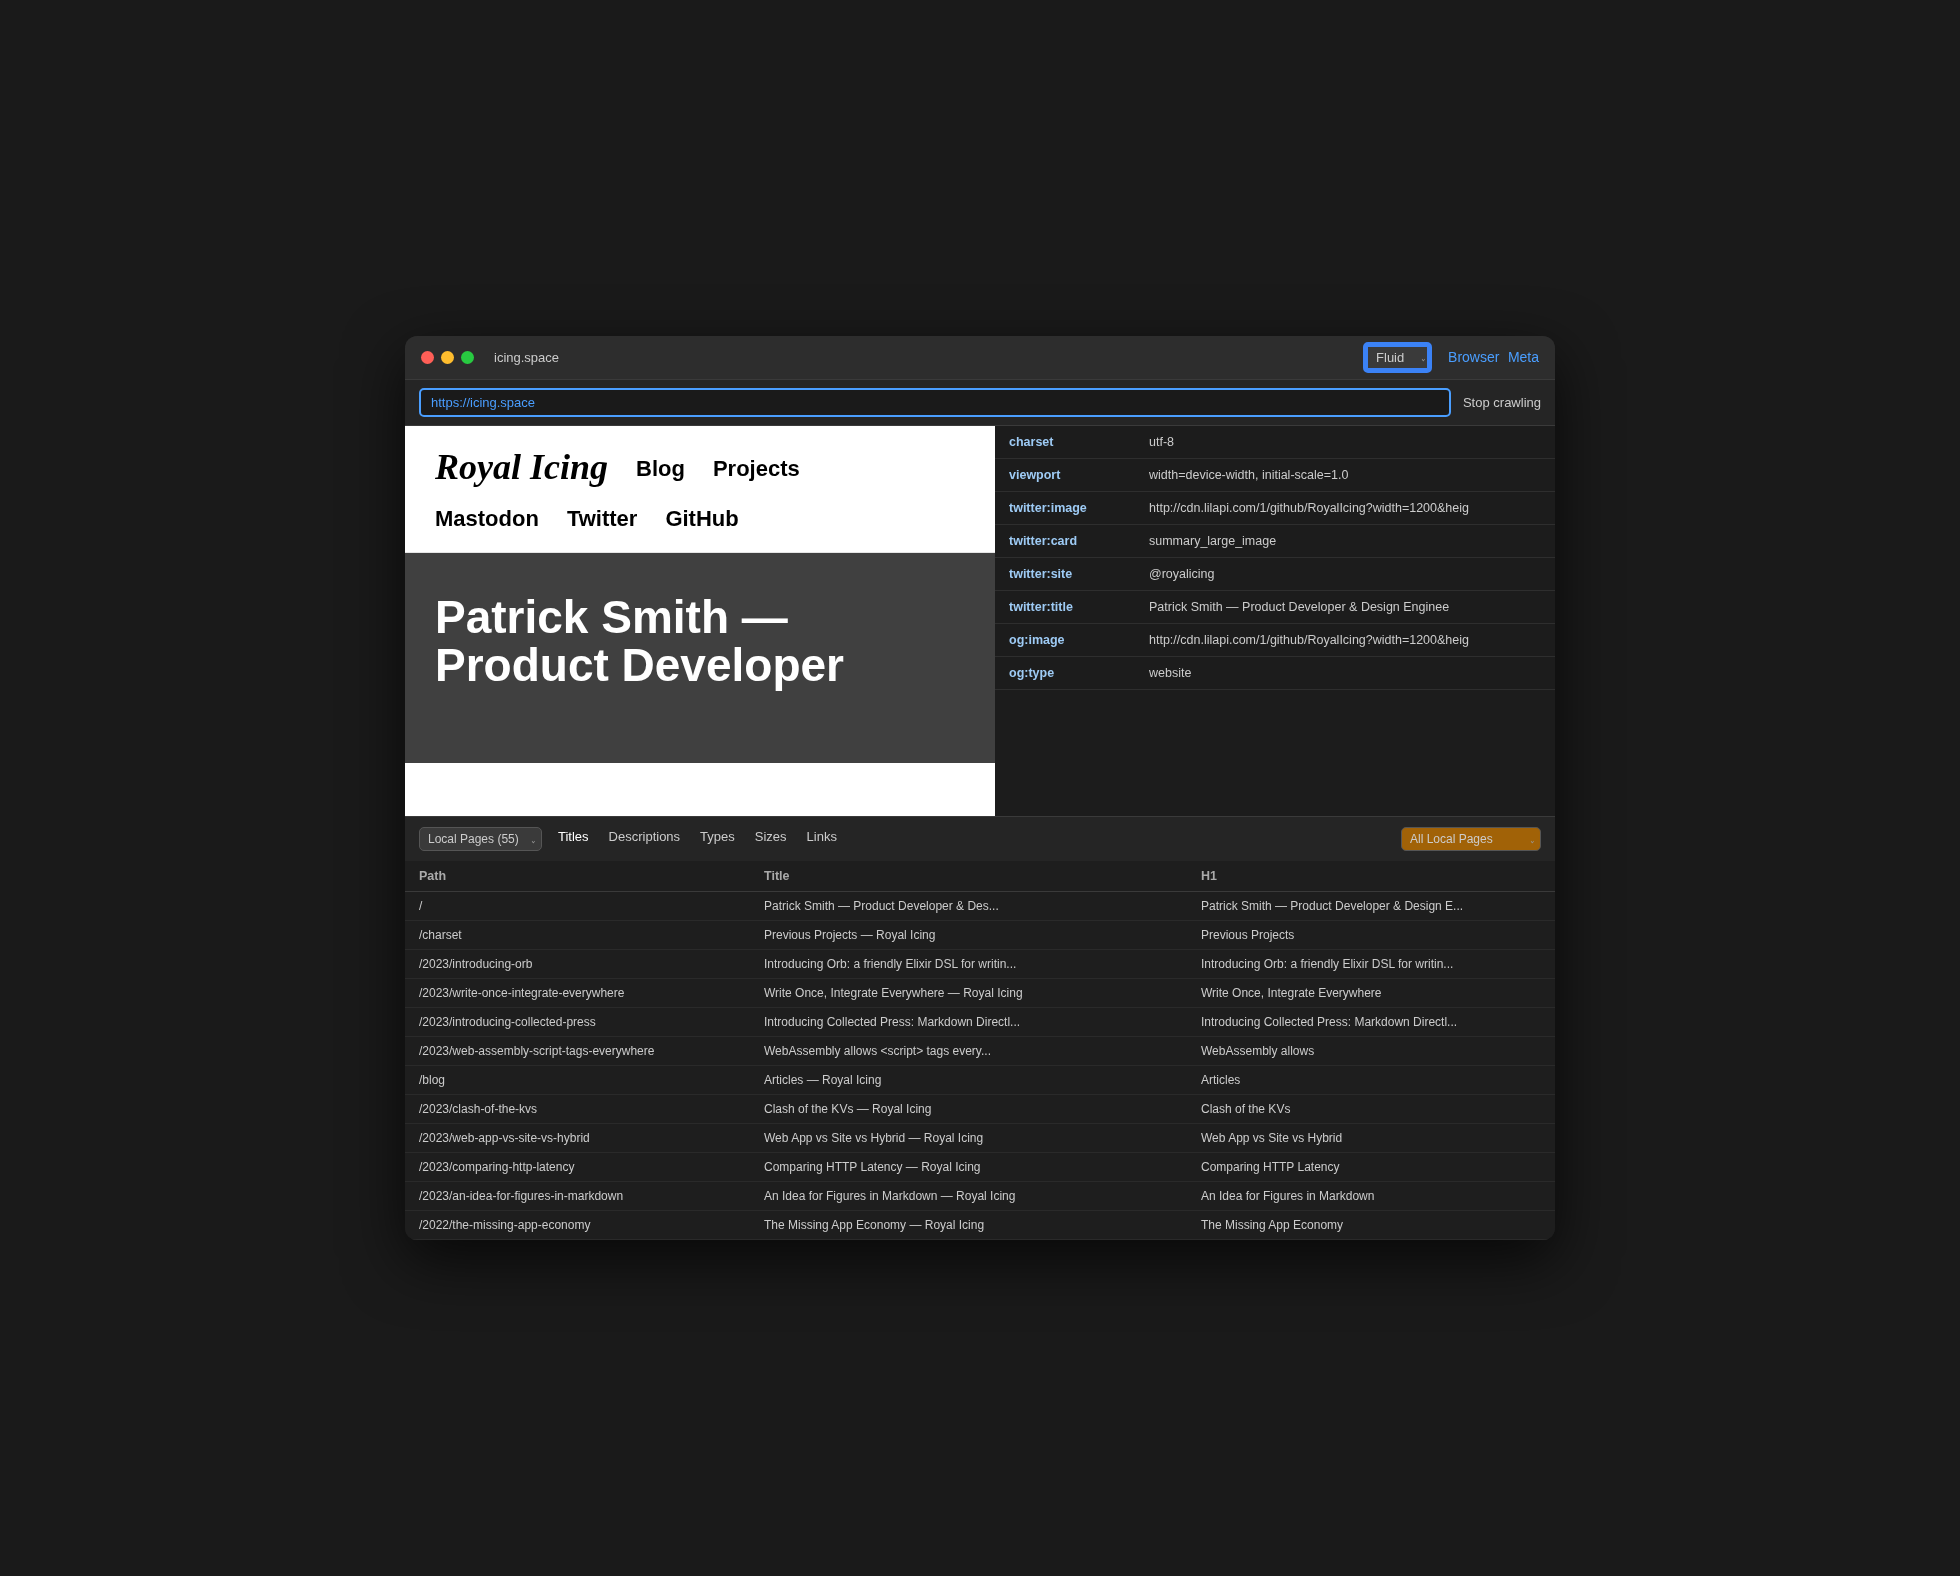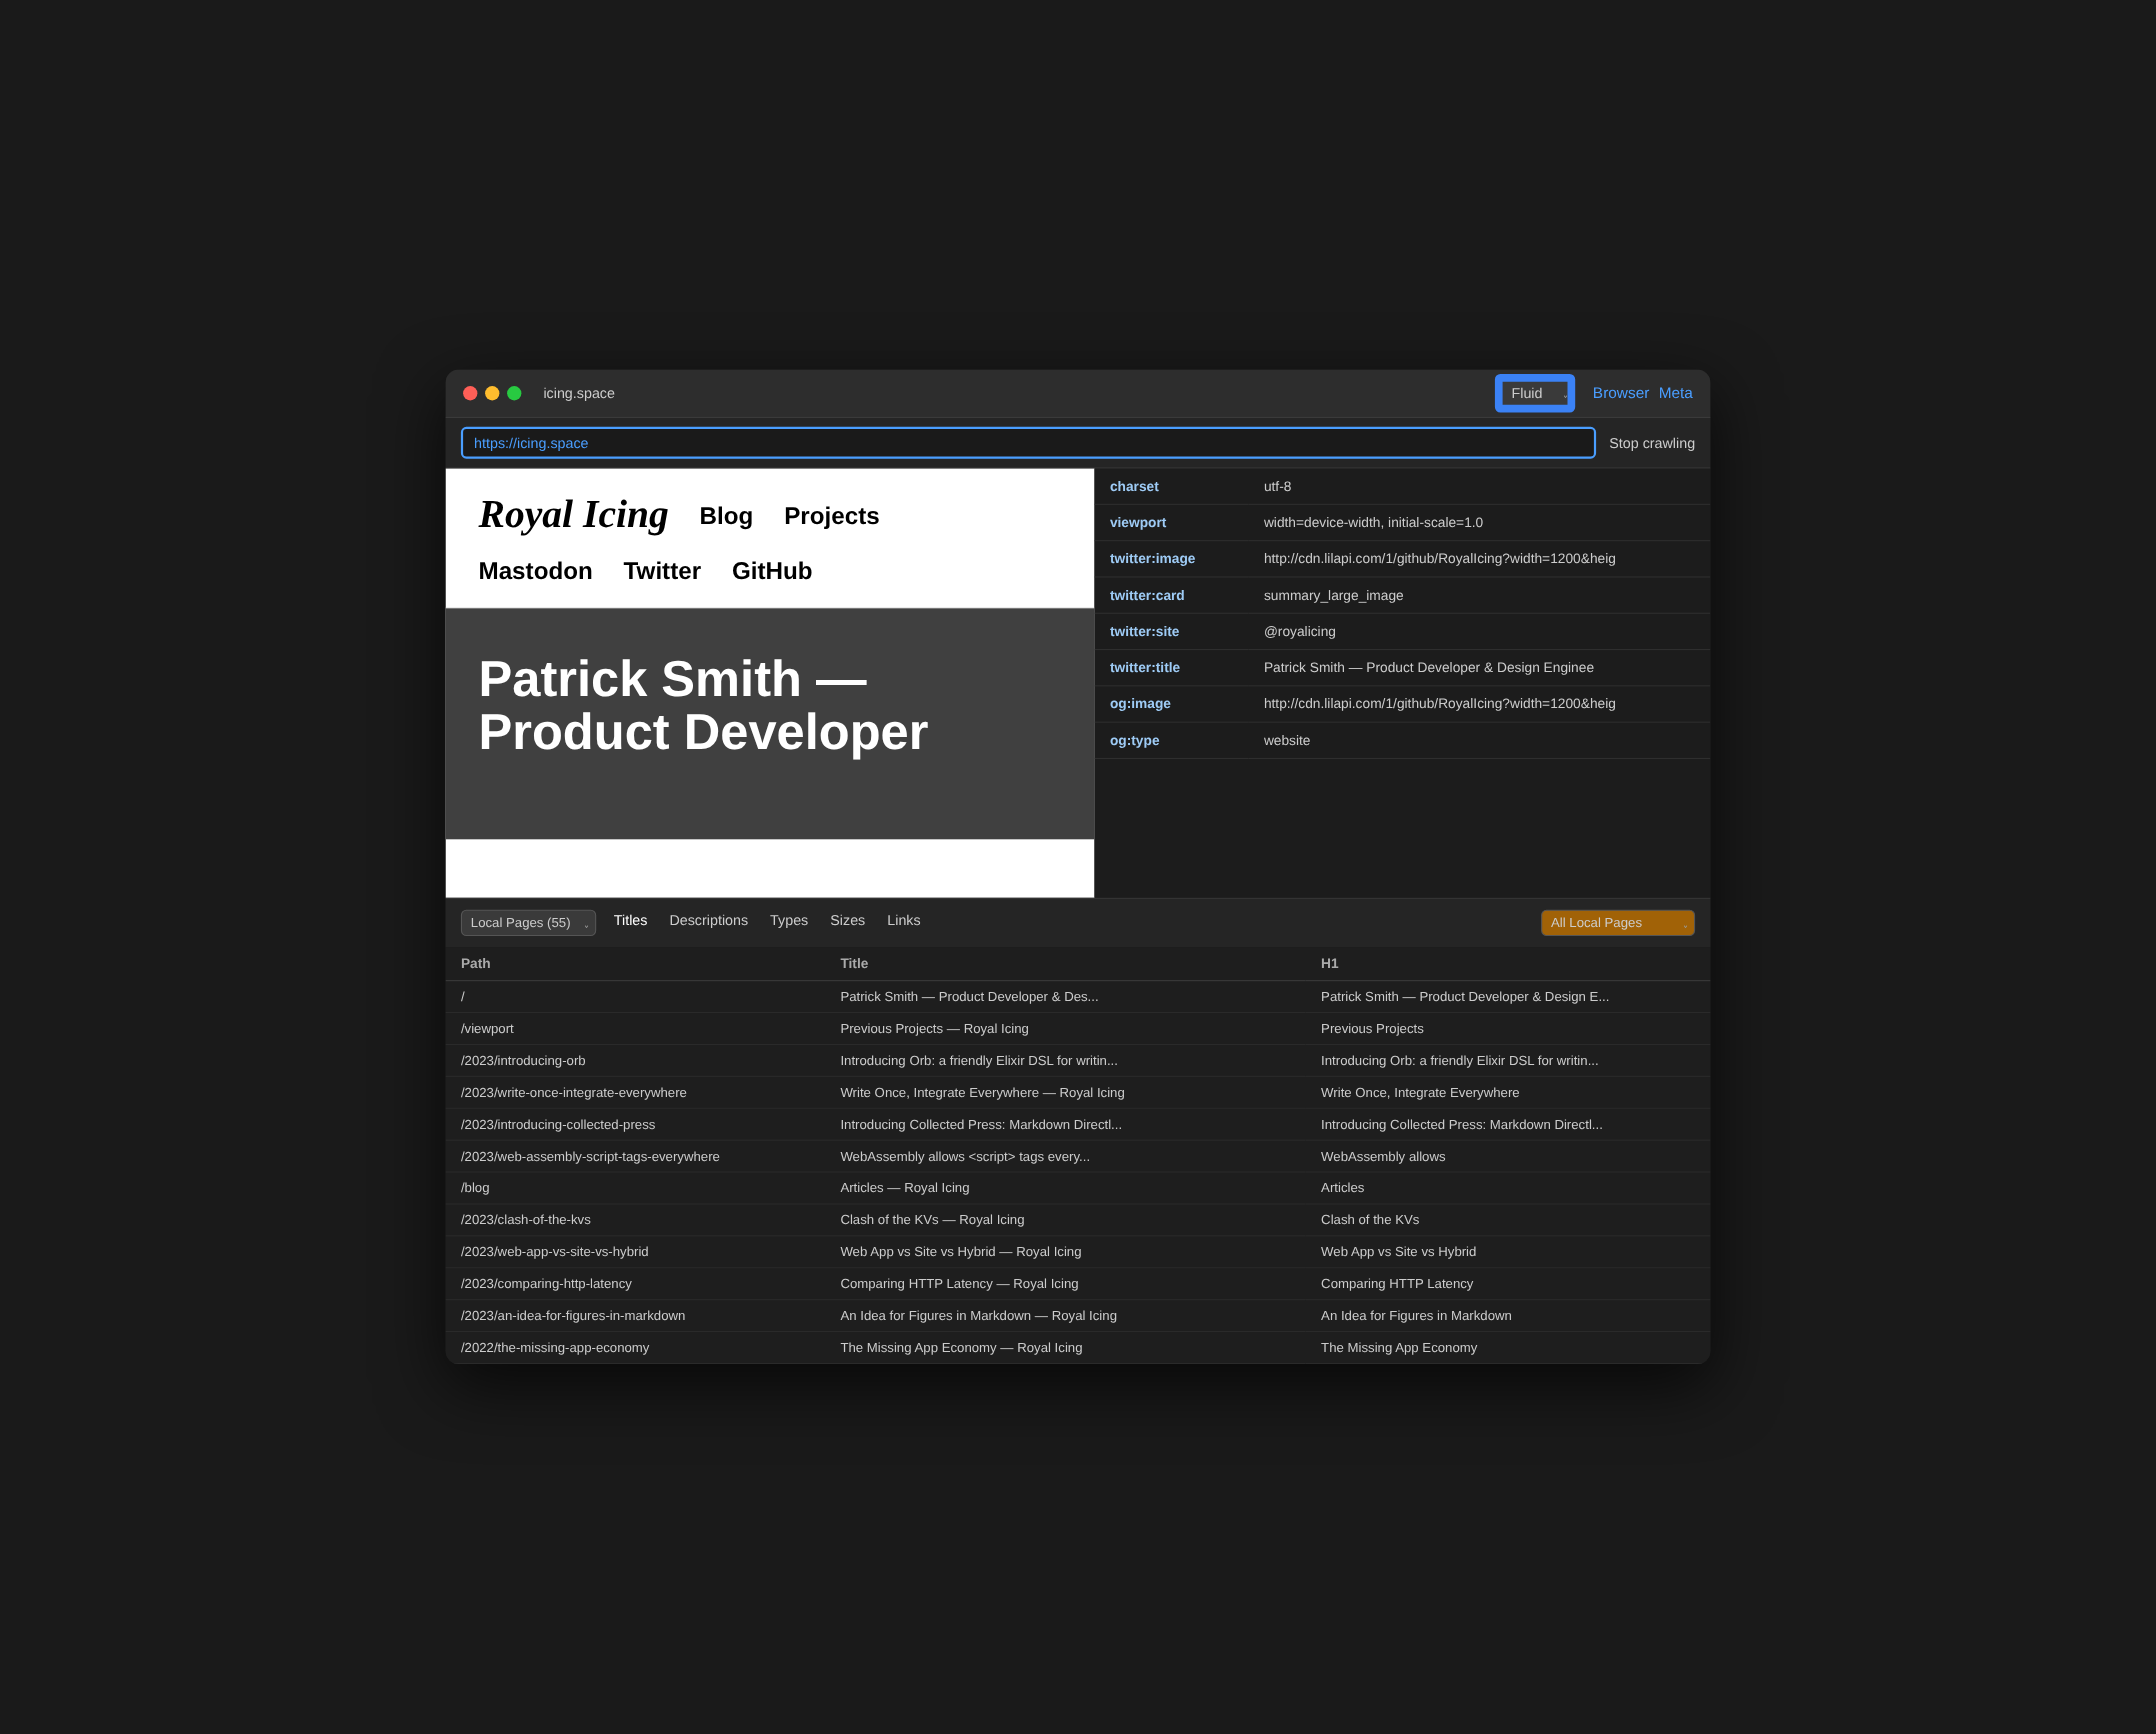--- a/index.html
+++ b/index.html
@@ -48,21 +48,21 @@
       color: #ccc;
       margin-left: 8px;
     }
     .titlebar-right {
       display: flex;
       align-items: center;
       gap: 16px;
     }
     .fluid-select {
       background: #3a3a3a;
-      border: 7px solid #3b82f6;
+      border: 5px solid #3b82f6;
       border-radius: 5px;
       color: #ccc;
       font-size: 13px;
       padding: 3px 22px 3px 8px;
       appearance: none;
       -webkit-appearance: none;
       position: relative;
       cursor: pointer;
     }
     .fluid-wrapper {
@@ -435,21 +435,21 @@
           <th class="col-h1">H1</th>
         </tr>
       </thead>
       <tbody id="pages-tbody">
       <tr>
       <td class="col-path" title="/">/</td>
       <td class="col-title" title="Patrick Smith — Product Developer &amp; Des...">Patrick Smith — Product Developer &amp; Des...</td>
       <td class="col-h1" title="Patrick Smith — Product Developer &amp; Design E...">Patrick Smith — Product Developer &amp; Design E...</td>
     </tr>
           <tr>
-      <td class="col-path" title="/projects">/viewport</td>
+      <td class="col-path" title="/projects">/charset</td>
       <td class="col-title" title="Previous Projects — Royal Icing">Previous Projects — Royal Icing</td>
       <td class="col-h1" title="Previous Projects">Previous Projects</td>
     </tr>
           <tr>
       <td class="col-path" title="/2023/introducing-orb">/2023/introducing-orb</td>
       <td class="col-title" title="Introducing Orb: a friendly Elixir DSL for writin...">Introducing Orb: a friendly Elixir DSL for writin...</td>
       <td class="col-h1" title="Introducing Orb: a friendly Elixir DSL for writin...">Introducing Orb: a friendly Elixir DSL for writin...</td>
     </tr>
           <tr>
       <td class="col-path" title="/2023/write-once-integrate-everywhere">/2023/write-once-integrate-everywhere</td>

